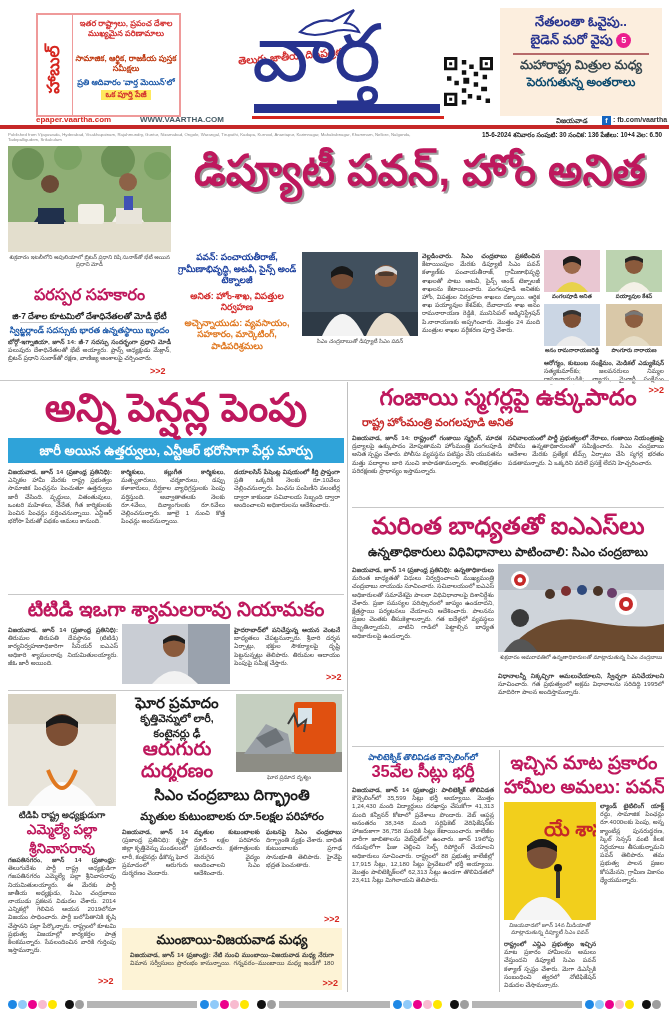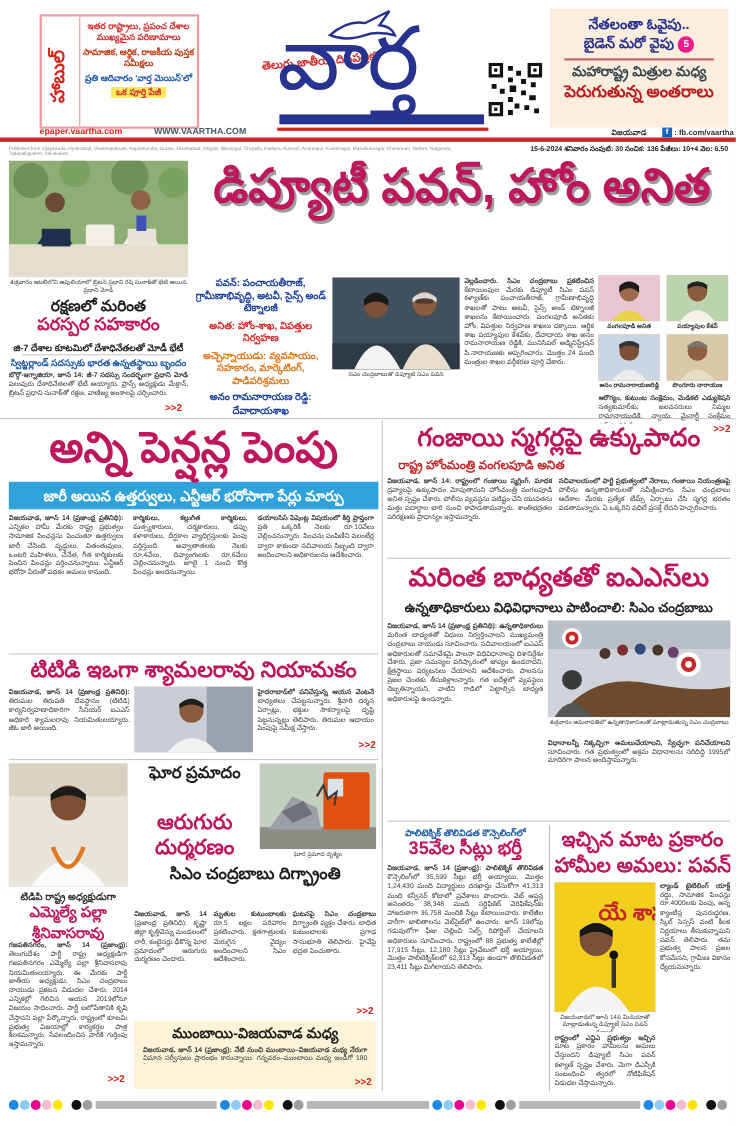--- a/index.html
+++ b/index.html
@@ -17,21 +17,21 @@
   .vline{background:#bfbfbf;width:1px;}
   .hline{background:#c7c7c7;height:1px;}
   .photo{background:#d8d8d8;overflow:hidden;}
   .photo svg{display:block;width:100%;height:100%;}
   
   .promo-left{left:36px;top:13px;width:141px;height:100px;border:2px solid #ef9a9a;display:flex;background:#fff;}
   .promo-vert{width:34px;border-right:1px solid #ef9a9a;position:relative;overflow:hidden;}
   .vt1{position:absolute;left:-31px;top:43px;transform:rotate(-90deg);transform-origin:center;
        width:96px;text-align:center;color:#d6261f;font-weight:900;font-size:17px;}
   .promo-lines{flex:1;padding:4px 2px;font-size:8px;font-weight:bold;line-height:1.3;text-align:center;}
-  .pl1{color:#d32f2f;} .pl2{color:#bf360c;margin-top:3px;} .pl3{color:#1a57a8;margin-top:3px;}
+  .pl1{color:#d32f2f;} .pl2{color:#bf360c;margin-top:14px;} .pl3{color:#1a57a8;margin-top:3px;}
   .pl4{color:#d32f2f;background:#ffe95e;display:inline-block;padding:0 4px;margin-top:2px;}
   .logo-txt{left:252px;top:14px;font-size:80px;line-height:1;color:#27338f;font-weight:400;letter-spacing:-2px;}
   .band-purple{left:180px;top:216px;width:484px;height:30px;background:#8e2a8c;color:#fff;
                font-weight:bold;font-size:19px;line-height:30px;text-align:center;}
   .band-blue{left:8px;top:438px;width:336px;height:25px;background:#2fa3d9;color:#fff;
              font-weight:bold;font-size:13px;line-height:25px;text-align:center;}
   .pf-item{font-size:9px;font-weight:bold;text-align:center;line-height:1.28;margin-bottom:4px;}
   .c-blue{color:#1a3f9e;} .c-red{color:#d42a2a;} .c-orange{color:#e07820;}
   .headshot{width:56px;height:42px;background:#cdb49a;overflow:hidden;}
   .hs-cap{font-size:5.6px;color:#333;text-align:center;margin:1px 0 3px 0;font-weight:bold;}
@@ -84,21 +84,21 @@
   </div>
 
   <div class="abs c" style="left:500px;top:8px;width:162px;height:108px;background:#fceede;padding-top:6px;box-sizing:border-box;">
     <div class="b" style="font-size:13px;color:#27338f;">నేతలంతా ఓవైపు..</div>
     <div class="b" style="font-size:13px;color:#27338f;">
       <span>బైడెన్ మరో వైపు</span>
       <span class="badge5">5</span>
     </div>
     <div style="width:84%;margin:3px auto;border-top:2px solid #b76a6a;"></div>
     <div class="b" style="font-size:12.5px;color:#37474f;">మహారాష్ట్ర మిత్రుల మధ్య</div>
-    <div class="b" style="font-size:15px;color:#b91c1c;">పెరుగుతున్న అంతరాలు</div>
+    <div class="b" style="font-size:12px;color:#0c4a6e;">పెరుగుతున్న అంతరాలు</div>
   </div>
   <div class="abs b" style="left:556px;top:117px;font-size:7px;color:#333;">విజయవాడ</div>
   <div class="abs b" style="left:602px;top:116px;font-size:7px;color:#333;">
     <span class="fb-ic">f</span><span>: fb.com/vaartha</span>
   </div>
   <div class="abs" style="left:0;top:125px;width:669px;height:4px;background:#c62828;"></div>
 
   <div class="abs" style="left:8px;top:132px;width:420px;font-size:4.3px;color:#888;">Published from Vijayawada, Hyderabad, Visakhapatnam, Rajahmundry, Guntur, Nizamabad, Ongole, Warangal, Tirupathi, Kadapa, Kurnool, Anantapur, Karimnagar, Mahabubnagar, Khammam, Nellore, Nalgonda, Tadepalligudem, Srikakulam</div>
   <div class="abs b" style="left:430px;top:131px;width:232px;font-size:6.4px;color:#222;text-align:right;">15-6-2024 శనివారం సంపుటి: 30 సంచిక: 136 పేజీలు: 10+4 వెల: 6.50</div>
 
@@ -121,21 +121,20 @@
     </svg>
   </div>
   <div class="abs caption ov" style="left:8px;top:254px;width:163px;height:14px;">శుక్రవారం ఇటలీలోని అపులియాలో బ్రిటన్ ప్రధాని రిషి సునాక్‌తో భేటీ అయిన ప్రధాని మోడీ</div>
 
   <div class="abs hl c ov" style="left:176px;top:146px;width:488px;height:66px;font-size:43px;white-space:nowrap;text-shadow:2px 2px 0 #9e9e9e;">డిప్యూటీ పవన్, హోం అనిత</div>
 
   <div class="abs ov" style="left:176px;top:252px;width:122px;height:126px;">
     <div class="pf-item c-blue">పవన్: పంచాయతీరాజ్, గ్రామీణాభివృద్ధి, అటవీ, సైన్స్ అండ్ టెక్నాలజీ</div>
     <div class="pf-item c-red">అనిత: హోం-శాఖ, విపత్తుల నిర్వహణ</div>
     <div class="pf-item c-orange">అచ్చెన్నాయుడు: వ్యవసాయం, సహకారం, మార్కెటింగ్, పాడిపరిశ్రమలు</div>
-    <div class="pf-item c-blue">అనం రామనారాయణ రెడ్డి: దేవాదాయశాఖ</div>
 
   </div>
 
   <div class="abs photo" style="left:302px;top:252px;width:116px;height:84px;">
     <svg viewBox="0 0 116 84">
         <rect width="116" height="84" fill="#41505e"></rect>
       <rect x="0" y="60" width="116" height="24" fill="#2e3a46"></rect>
       <circle cx="40" cy="26" r="11" fill="#7a5038"></circle>
         <path d="M29 20 Q40 8 51 20 L51 26 Q40 18 29 26 Z" fill="#191919"></path>
         <path d="M20 84 Q40 40 62 84 Z" fill="#f3f3f3"></path>
@@ -195,21 +194,20 @@
               <path d="M12 42 Q28 22 44 42 Z" fill="#e6ddc6"></path>
             </svg>
         </div>
         <div class="hs-cap">పొంగూరు నారాయణ</div>
       </div>
     </div>
     <div class="body-txt ov" style="height:26px;margin-top:1px;">ఆరోగ్యం, కుటుంబ సంక్షేమం, మెడికల్ ఎడ్యుకేషన్ సత్యకుమార్‌కు; జలవనరులు నిమ్మల రామానాయుడికి; న్యాయ, మైనార్టీ సంక్షేమం ఎన్.ఎండికి కేటాయించారు.</div>
     <div class="more" style="text-align:right;">&gt;&gt;2</div>
   </div>
 
-  <div class="abs b c ov" style="left:8px;top:270px;width:163px;font-size:14px;color:#1c1c1c;">రక్షణలో మరింత</div>
   <div class="abs hl c ov" style="left:8px;top:286px;width:163px;font-size:16px;white-space:nowrap;">పరస్పర సహకారం</div>
   <div class="abs b c ov" style="left:8px;top:311px;width:163px;font-size:8.4px;color:#222;">జి-7 దేశాల కూటమిలో దేశాధినేతలతో మోడీ భేటీ</div>
   <div class="abs hline" style="left:20px;top:322px;width:138px;"></div>
   <div class="abs b c ov" style="left:8px;top:325px;width:163px;font-size:8.4px;color:#1a57a8;">స్విట్జర్లాండ్ సదస్సుకు భారత ఉన్నతస్థాయి బృందం</div>
   <div class="abs body-txt ov" style="left:8px;top:338px;width:163px;height:34px;">బోర్గో-ఇగ్నాజియా, జూన్ 14: జీ-7 సదస్సు సందర్భంగా ప్రధాని మోడీ పలువురు దేశాధినేతలతో భేటీ అయ్యారు. ఫ్రాన్స్ అధ్యక్షుడు మేక్రాన్, బ్రిటన్ ప్రధాని సునాక్‌తో రక్షణ, వాణిజ్య అంశాలపై చర్చించారు.</div>
   <div class="abs more" style="left:150px;top:366px;">&gt;&gt;2</div>
 
   <div class="abs hline" style="left:0;top:380px;width:669px;"></div>
   <div class="abs vline" style="left:347px;top:382px;height:610px;"></div>
 
@@ -276,34 +274,36 @@
       <path d="M20 112 Q54 64 88 112 Z" fill="#fbfbfb"></path>
         <path d="M40 76 Q54 112 68 76" stroke="#e07820" stroke-width="4" fill="none"></path>
       </svg>
   </div>
   <div class="abs b c ov" style="left:8px;top:810px;width:108px;font-size:9px;color:#333;">టిడిపి రాష్ట్ర అధ్యక్షుడుగా</div>
   <div class="abs hl c ov" style="left:8px;top:822px;width:108px;font-size:13.5px;">ఎమ్మెల్యే పల్లా శ్రీనివాసరావు</div>
   <div class="abs body-txt ov" style="left:8px;top:856px;width:108px;height:124px;">గజపతినగరం, జూన్ 14 (ప్రజాంధ్ర): తెలుగుదేశం పార్టీ రాష్ట్ర అధ్యక్షుడిగా గజపతినగరం ఎమ్మెల్యే పల్లా శ్రీనివాసరావు నియమితులయ్యారు. ఈ మేరకు పార్టీ జాతీయ అధ్యక్షుడు, సిఎం చంద్రబాబు నాయుడు ప్రకటన విడుదల చేశారు. 2014 ఎన్నికల్లో గెలిచిన ఆయన 2019లోనూ విజయం సాధించారు. పార్టీ బలోపేతానికి కృషి చేస్తానని పల్లా పేర్కొన్నారు. రాష్ట్రంలో కూటమి ప్రభుత్వ విజయాల్లో కార్యకర్తల పాత్ర కీలకమన్నారు. సేవలందించిన వారికి గుర్తింపు ఇస్తామన్నారు.</div>
   <div class="abs more" style="left:98px;top:976px;">&gt;&gt;2</div>
 
   <div class="abs b c ov" style="left:122px;top:694px;width:110px;font-size:15px;color:#1c1c1c;">ఘోర ప్రమాదం</div>
+  <div class="abs b c ov" style="left:122px;top:712px;width:110px;font-size:10.5px;color:#222;">కృత్తివెన్నులో లారీ, కంటైనర్లు ఢీ</div>
   <div class="abs hl c ov" style="left:122px;top:738px;width:110px;font-size:19px;line-height:1.15;">ఆరుగురు దుర్మరణం</div>
   <div class="abs photo" style="left:236px;top:694px;width:106px;height:78px;">
     <svg viewBox="0 0 106 78">
         <rect width="106" height="78" fill="#c5cfc0"></rect>
         <rect x="0" y="58" width="106" height="20" fill="#8d8d85"></rect>
       <rect x="58" y="8" width="42" height="52" rx="3" fill="#e05010"></rect>
         <rect x="62" y="14" width="14" height="16" fill="#d8e4ea"></rect>
       <path d="M8 60 L30 30 L52 40 L56 60 Z" fill="#9aa0a6"></path>
         <path d="M20 44 L40 34 L48 46 L30 54 Z" fill="#6d7378"></path>
       <path d="M52 30 l6 -10 l4 12 l8 -6 l-2 12" stroke="#3c3c3c" stroke-width="2" fill="none"></path>
       </svg>
   </div>
   <div class="abs caption ov" style="left:236px;top:774px;width:106px;height:8px;">ఘోర ప్రమాద దృశ్యం</div>
   <div class="abs b c ov" style="left:122px;top:786px;width:220px;font-size:15px;color:#1c1c1c;text-align:center;">సిఎం చంద్రబాబు దిగ్భ్రాంతి</div>
+  <div class="abs b c ov" style="left:122px;top:810px;width:220px;font-size:11px;color:#222;">మృతుల కుటుంబాలకు రూ.5లక్షల పరిహారం</div>
   <div class="abs body-txt ov" style="left:122px;top:828px;width:66px;height:96px;">విజయవాడ, జూన్ 14 (ప్రజాంధ్ర ప్రతినిధి): కృష్ణా జిల్లా కృత్తివెన్ను మండలంలో లారీ, కంటైనర్లు ఢీకొన్న ఘోర ప్రమాదంలో ఆరుగురు దుర్మరణం చెందారు.</div>
   <div class="abs body-txt ov" style="left:194px;top:828px;width:66px;height:96px;">మృతుల కుటుంబాలకు రూ.5 లక్షల పరిహారం ప్రకటించారు. క్షతగాత్రులకు మెరుగైన వైద్యం అందించాలని సిఎం ఆదేశించారు.</div>
   <div class="abs body-txt ov" style="left:266px;top:828px;width:76px;height:88px;">ఘటనపై సిఎం చంద్రబాబు దిగ్భ్రాంతి వ్యక్తం చేశారు. బాధిత కుటుంబాలకు ప్రగాఢ సానుభూతి తెలిపారు. హైవేపై భద్రత పెంచుతారు.</div>
   <div class="abs more" style="left:324px;top:914px;">&gt;&gt;2</div>
 
   <div class="abs c" style="left:122px;top:928px;width:220px;height:62px;background:#fdf3d6;padding-top:4px;box-sizing:border-box;">
     <div class="b" style="font-size:13px;color:#1c1c1c;">ముంబాయి-విజయవాడ మధ్య</div>
     <div class="body-txt ov" style="width:204px;height:16px;margin:1px auto 0;">విజయవాడ, జూన్ 14 (ప్రజాంధ్ర): నేటి నుంచి ముంబాయి–విజయవాడ మధ్య నేరుగా విమాన సర్వీసులు ప్రారంభం కానున్నాయి. గన్నవరం–ముంబాయి మధ్య ఇండిగో 180 సీట్ల సామర్థ్యం గల విమానాలను నడపనుంది.</div>
     <div class="more abs" style="right:4px;bottom:2px;">&gt;&gt;2</div>
   </div>

